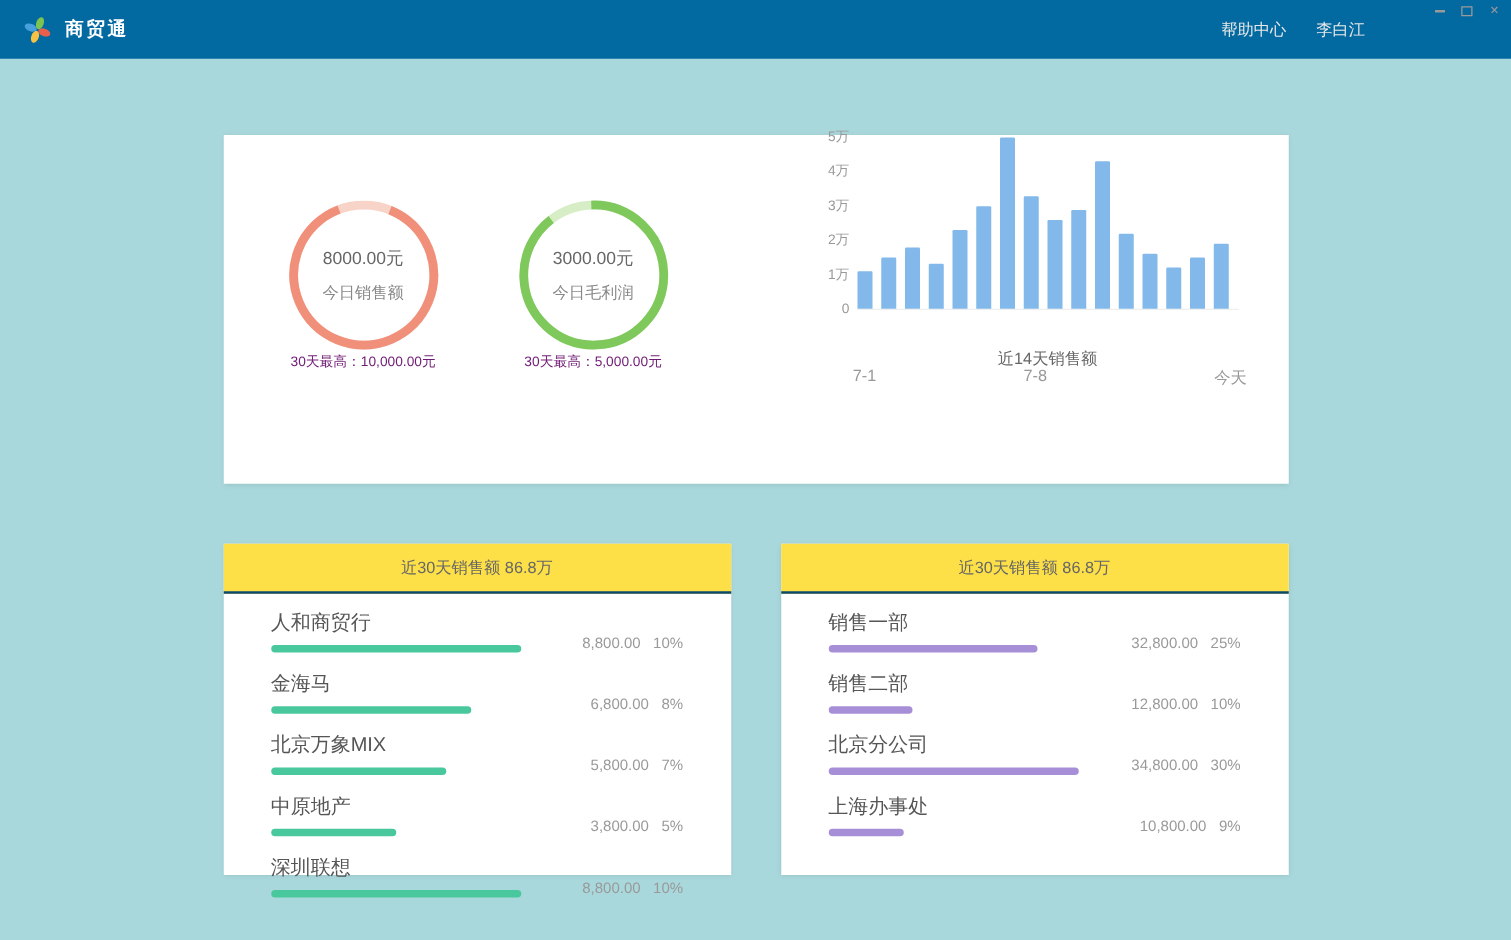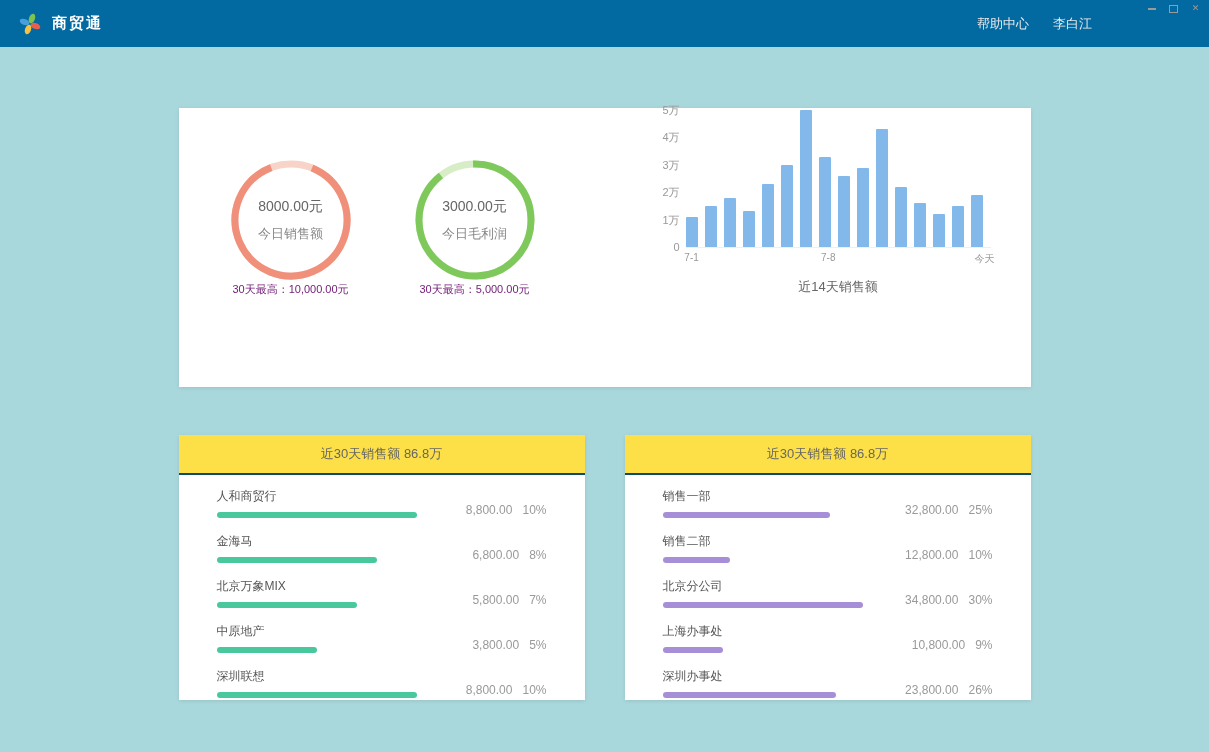--- a/index.html
+++ b/index.html
@@ -48,32 +48,32 @@
   .chart-area{position:relative;height:140px;}
   .y-axis{position:absolute;left:0;top:0;width:30px;height:140px;}
   .y-tick{position:absolute;right:0;width:30px;text-align:right;font-size:11px;color:#999;line-height:12px;}
   .plot{
     position:absolute;left:36px;right:0;top:2px;bottom:0;
     display:flex;align-items:flex-end;gap:7px;
     border-bottom:1px solid #efefef;
   }
   .bar{width:12px;border-radius:1px 1px 0 0;}
   .x-labels{position:absolute;left:36px;right:0;top:144px;height:16px;}
-  .x-tick{position:absolute;transform:translateX(-50%);font-size:10px;color:#999;white-space:nowrap;}
+  .x-tick{position:absolute;transform:translateX(-50%);font-size:13px;color:#999;white-space:nowrap;margin-top:41px;}
   .chart-caption{margin-top:30px;margin-left:36px;text-align:center;font-size:13px;color:#666;}
   
   .card-header{
     height:38px;background:#fde047;border-bottom:2px solid #0c4a6e;
     display:flex;align-items:center;justify-content:center;
     font-size:13px;color:#666;
   }
   .list-body{padding:13px 38px 0 38px;}
   .row{display:flex;align-items:flex-end;margin-bottom:15px;}
   .row-left{flex:1;min-width:0;}
-  .row-name{font-size:12px;color:#555;margin-bottom:7px;}
+  .row-name{font-size:16px;color:#555;margin-bottom:7px;}
   .row-bar{height:6px;border-radius:3px;}
   .row-amount{font-size:12px;color:#999;margin-left:12px;white-space:nowrap;padding-bottom:1px;}
   .row-pct{margin-left:10px;}
 </style>
 </head>
 <body>
 
 <div class="titlebar">
   <span class="logo">
     <svg viewBox="0 0 24 24">
@@ -232,23 +232,16 @@
             </div>
             <div class="row-amount"><span>34,800.00</span><span class="row-pct">30%</span></div>
           </div>
           <div class="row">
             <div class="row-left">
               <div class="row-name">上海办事处</div>
               <div class="row-bar" style="width: 60px; background: rgb(167, 143, 216);"></div>
             </div>
             <div class="row-amount"><span>10,800.00</span><span class="row-pct">9%</span></div>
           </div>
-          <div class="row">
-            <div class="row-left">
-              <div class="row-name">深圳办事处</div>
-              <div class="row-bar" style="width: 173px; background: rgb(167, 143, 216);"></div>
-            </div>
-            <div class="row-amount"><span>23,800.00</span><span class="row-pct">26%</span></div>
-          </div>
         </div>
     </div>
   </div>
 </div>
 
 </body></html>

